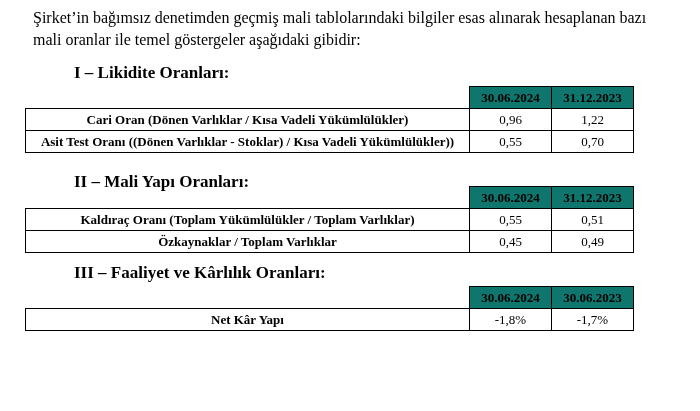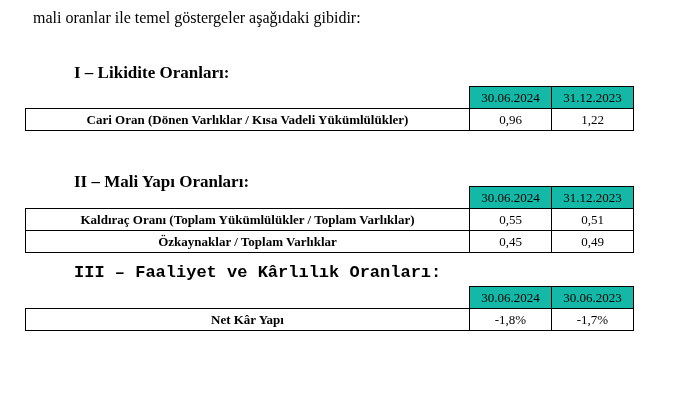--- a/index.html
+++ b/index.html
@@ -6,49 +6,55 @@
     body { width:700px; height:411px; position:relative; overflow:hidden;
            font-family:"Liberation Serif", "DejaVu Serif", serif; color:#000; }
     .intro { position:absolute; left:33px; top:7px; width:640px;
              font-size:16px; line-height:22px; }
     .section-title { position:absolute; left:74px; font-size:17px; font-weight:bold; }
     table.ratio { position:absolute; left:25px; width:608px; border-collapse:collapse;
                   font-size:13px; table-layout:fixed; }
     table.ratio td { border:1.3px solid #000; text-align:center; height:21px; padding:0; }
     table.ratio td.label { font-weight:bold;margin-top:44px; }
     table.ratio td.empty { border:none; border-bottom:1.3px solid #000; }
-    table.ratio td.head { background:#14b8a6; font-weight:normal; }
+    table.ratio td.head { background:#0f766e; font-weight:bold; }
     col.c1 { width:444px; }
     col.c2 { width:82px; }
     col.c3 { width:82px; }
   </style>
 </head>
 <body>
 
 <div class="intro">
+  <div>Şirket’in bağımsız denetimden geçmiş mali tablolarındaki bilgiler esas alınarak hesaplanan bazı</div>
   <div>mali oranlar ile temel göstergeler aşağıdaki gibidir:</div>
 </div>
 
 <div class="section-title" style="top:63px;">I – Likidite Oranları:</div>
 <table class="ratio" style="top:86px;">
   <colgroup>
       <col class="c1">
       <col class="c2">
       <col class="c3">
     </colgroup>
   <tbody>
       <tr>
     <td class="empty"></td>
     <td class="head">30.06.2024</td>
     <td class="head">31.12.2023</td>
   </tr>
   <tr>
     <td class="label">Cari Oran (Dönen Varlıklar / Kısa Vadeli Yükümlülükler)</td>
     <td>0,96</td>
     <td>1,22</td>
+  </tr>
+  <tr>
+    <td class="label">Asit Test Oranı ((Dönen Varlıklar - Stoklar) / Kısa Vadeli Yükümlülükler))</td>
+    <td>0,55</td>
+    <td>0,70</td>
   </tr>
 </tbody>
   </table>
 
 <div class="section-title" style="top:172px;">II – Mali Yapı Oranları:</div>
 <table class="ratio" style="top:186px;">
   <colgroup>
       <col class="c1">
       <col class="c2">
       <col class="c3">
@@ -65,21 +71,21 @@
     <td>0,51</td>
   </tr>
   <tr>
     <td class="label">Özkaynaklar / Toplam Varlıklar</td>
     <td>0,45</td>
     <td>0,49</td>
   </tr>
 </tbody>
   </table>
 
-<div class="section-title" style="top:263px;font-family:Liberation Mono, monospace;">III – Faaliyet ve Kârlılık Oranları:</div>
+<div class="section-title" style="top:263px;">III – Faaliyet ve Kârlılık Oranları:</div>
 <table class="ratio" style="top:286px;">
   <colgroup>
       <col class="c1">
       <col class="c2">
       <col class="c3">
     </colgroup>
   <tbody>
       <tr>
     <td class="empty"></td>
     <td class="head">30.06.2024</td>

